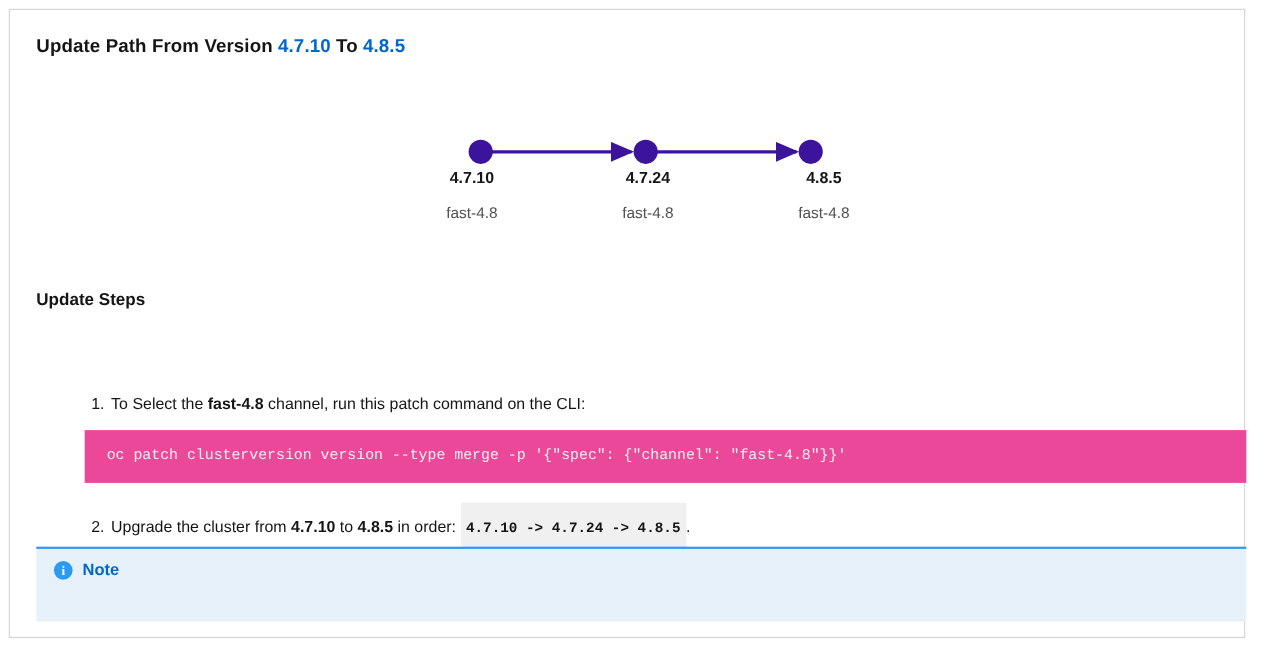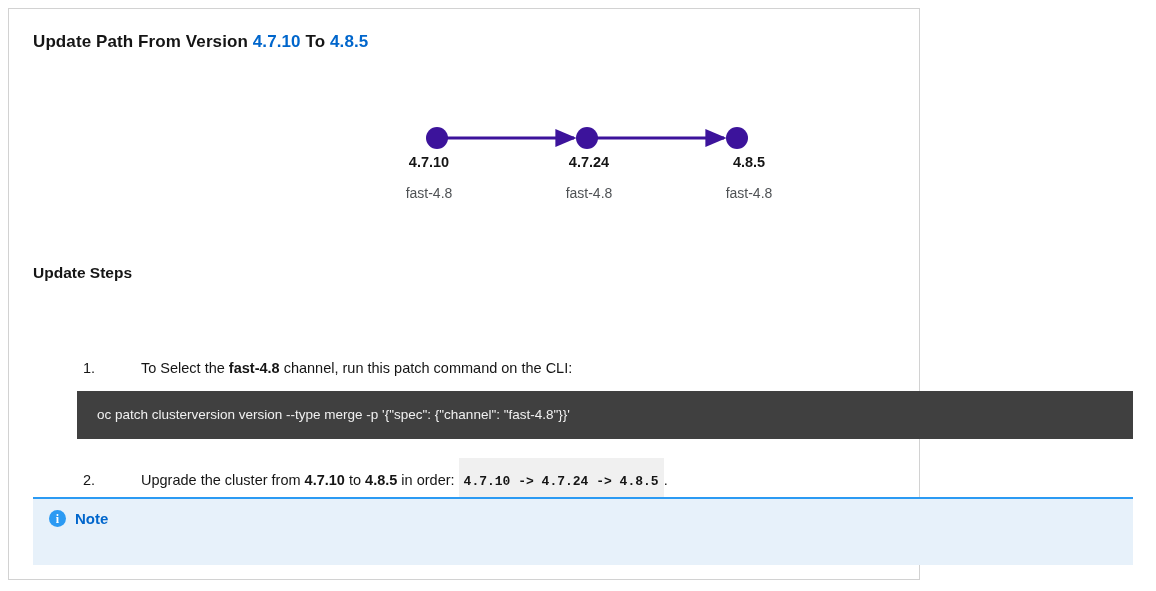--- a/index.html
+++ b/index.html
@@ -12,21 +12,21 @@
     height: 591px;
     font-family: "Liberation Sans", sans-serif;
     color: #151515;
     overflow: hidden;
   }
 
   .card {
     position: absolute;
     left: 8px;
     top: 8px;
-    width: 912px;
+    width: 1124px;
     height: 572px;
     border: 1px solid #d2d2d2;
     background: #ffffff;
     box-sizing: border-box;
   }
 
   
   .card-title {
     position: absolute;
     left: 24px;
@@ -162,33 +162,33 @@
   .step-num {
     position: absolute;
     left: 40px;
     top: 0;
     width: 22px;
     text-align: right;
     font-size: 14.5px;
     color: #151515;
   }
   .step-body {
-    margin-left: 108px;
+    margin-left: 68px;
   }
   .step-body b {
     font-weight: 700;
   }
 
   .code-block {
     margin: 12px 0 0 44px;
     width: 1056px;
     height: 48px;
-    background: #404040;
+    background: #ec4899;
     color: #f0f0f0;
-    font-family: Liberation Sans, sans-serif;
+    font-family: Liberation Mono, monospace;
     font-size: 13.5px;
     display: flex;
     align-items: center;
     padding-left: 20px;
     box-sizing: border-box;
     white-space: pre;
     overflow: hidden;
   }
 
   .step2 {

